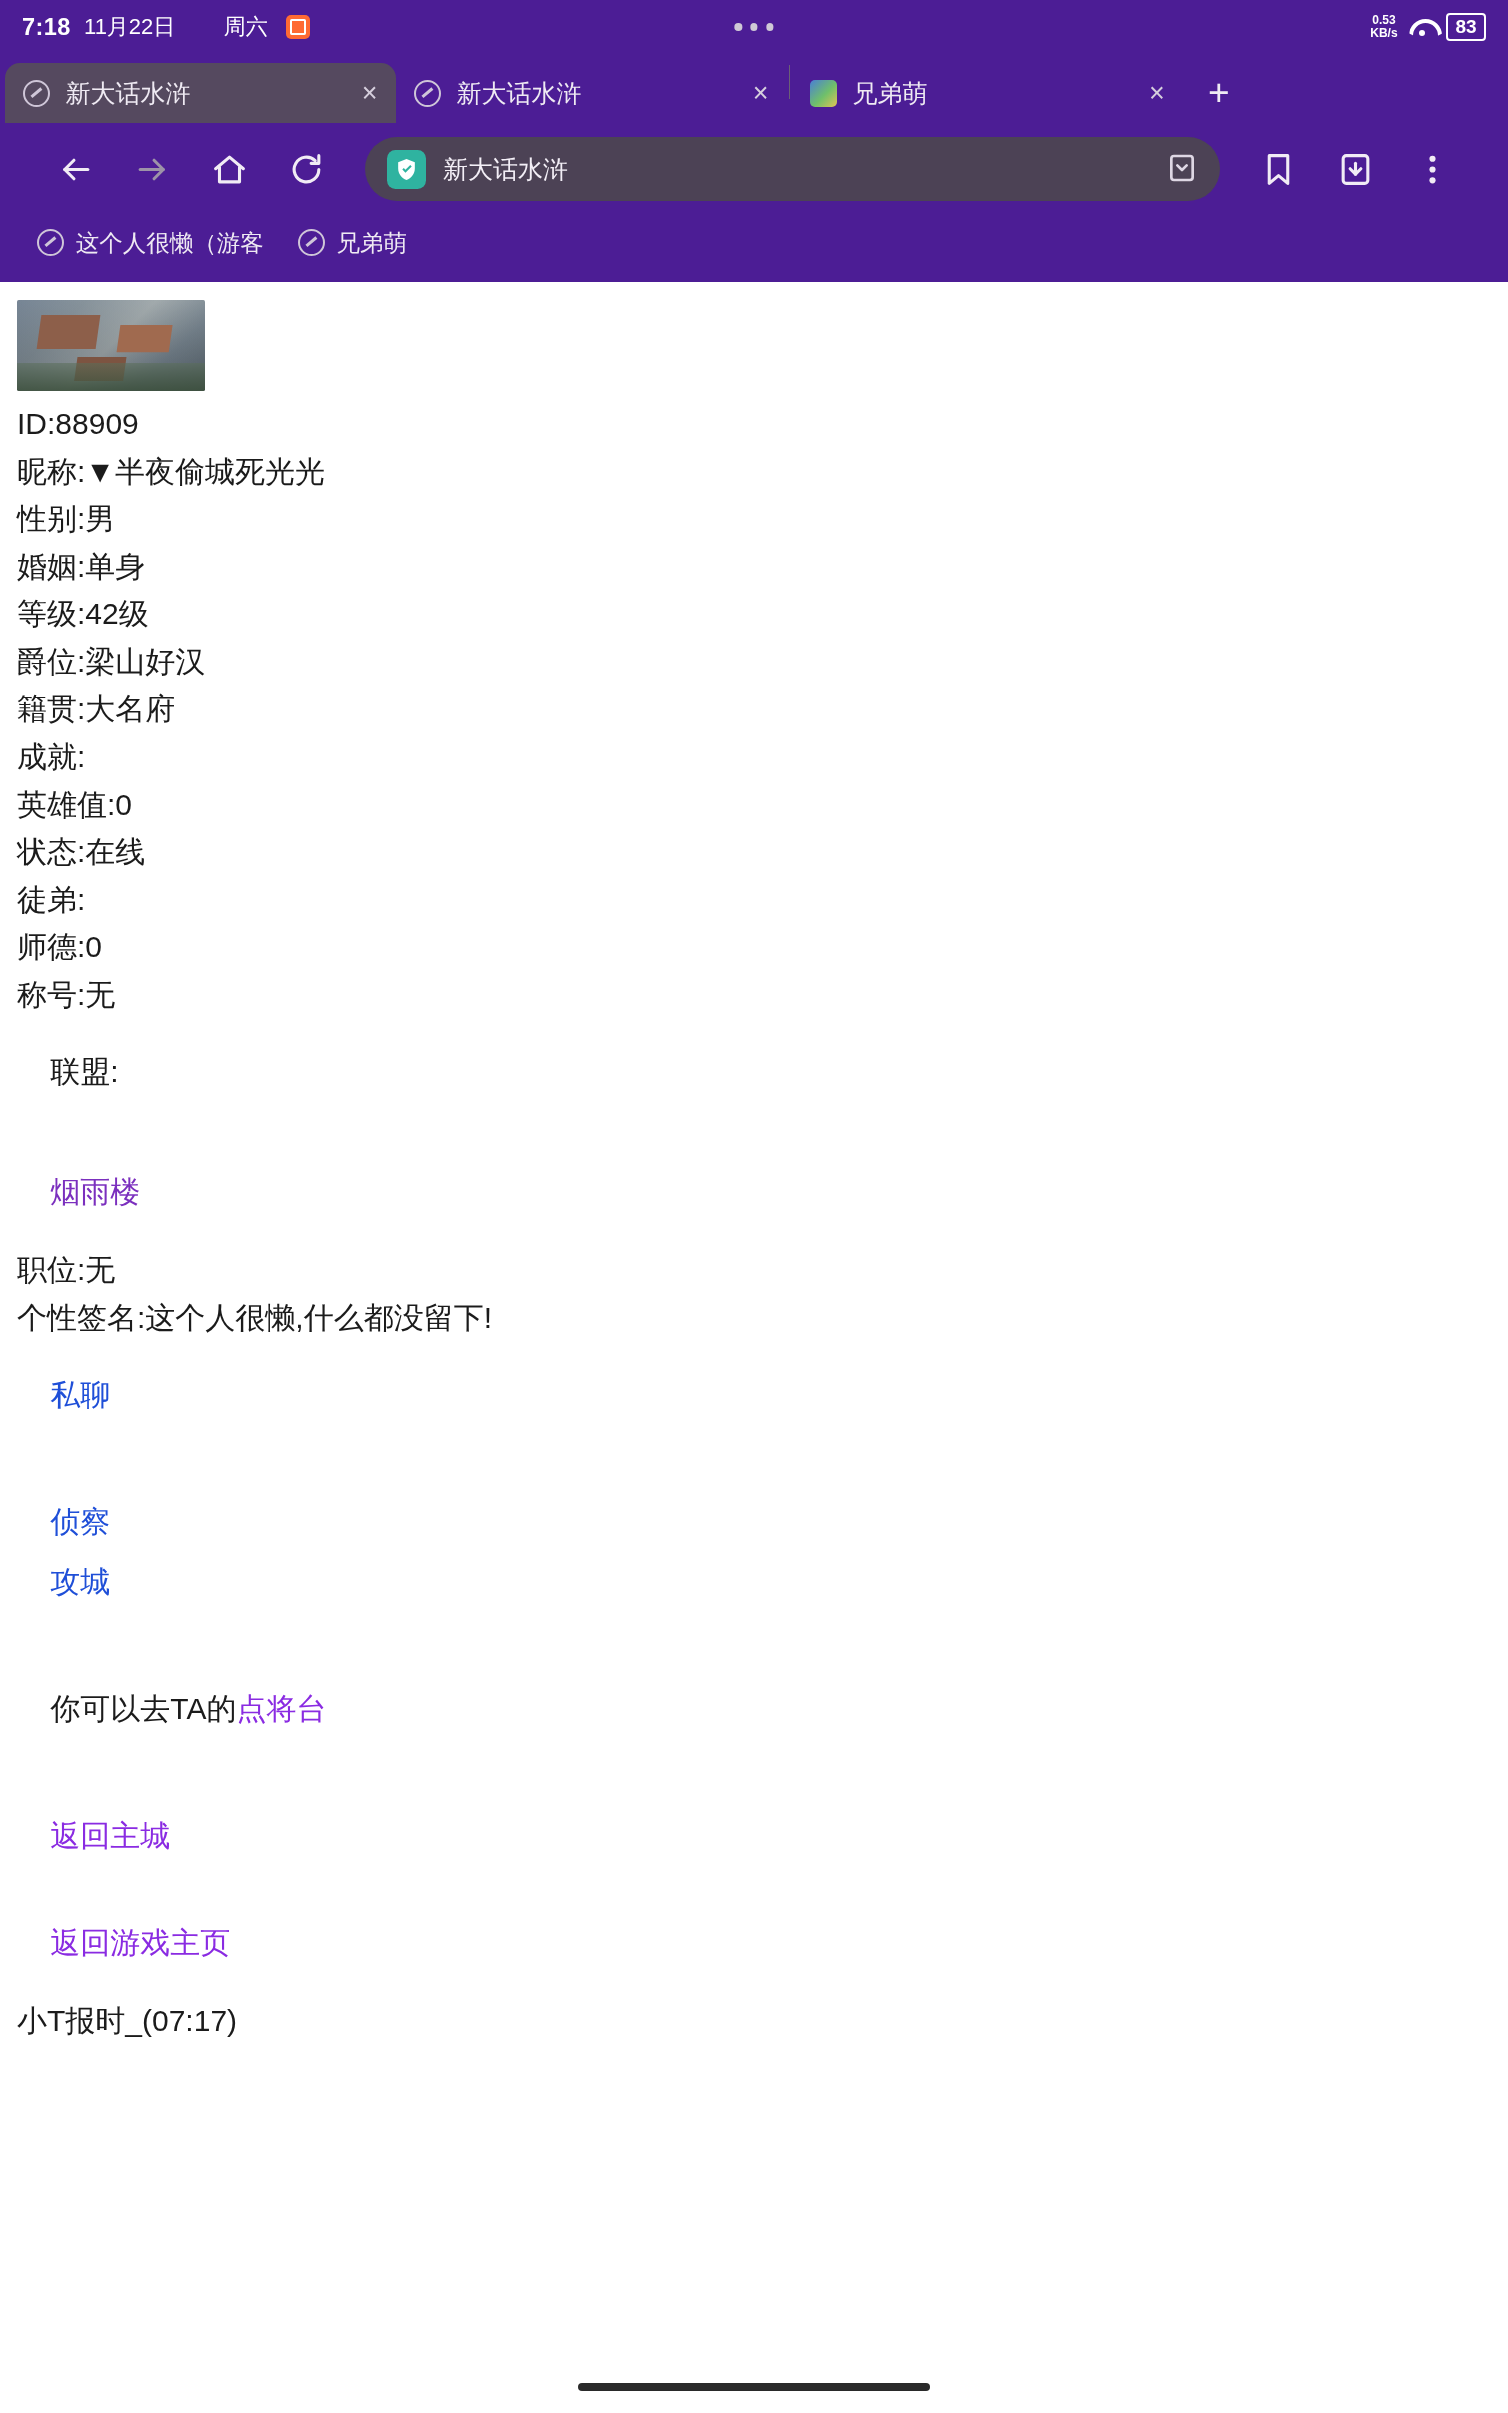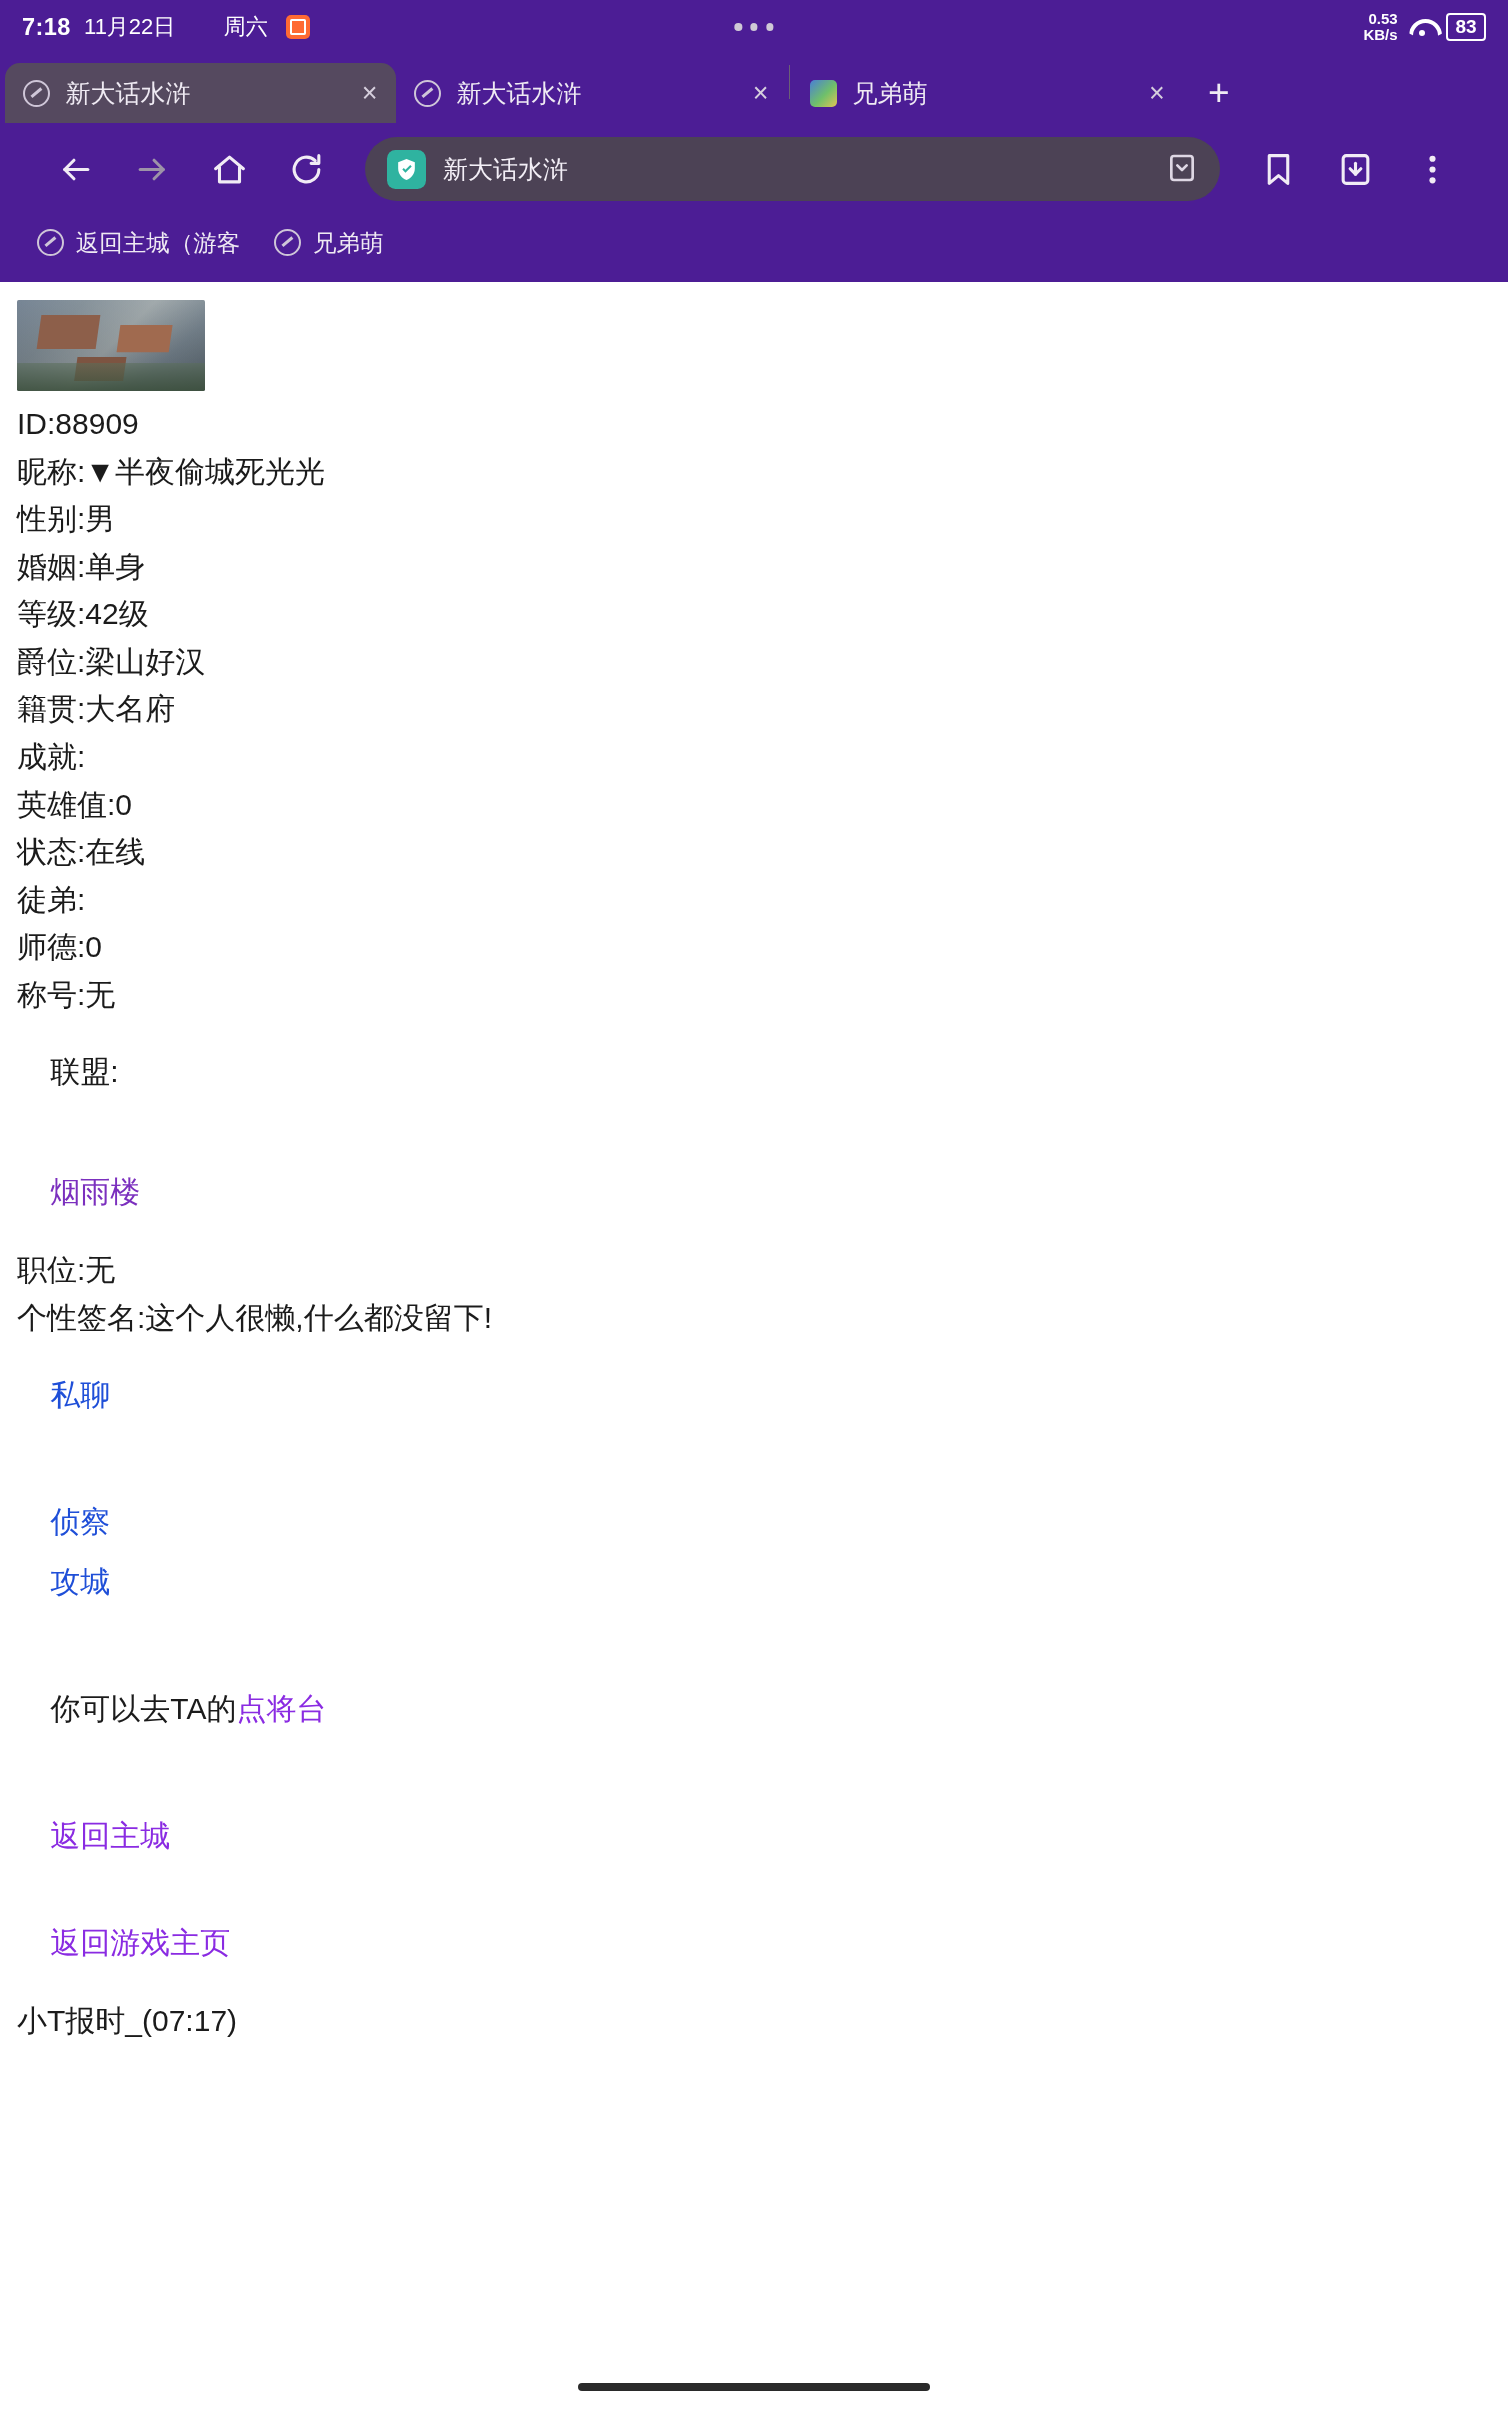--- a/index.html
+++ b/index.html
@@ -42,21 +42,21 @@
   }
   .status-dots {
     position: absolute; left: 50%; transform: translateX(-50%);
     display: flex; gap: 8.4px;
   }
   .status-dots span { width: 7.5px; height: 7.5px; border-radius: 50%; background: #cfc9d6; }
   .status-right {
     margin-left: auto; display: flex; align-items: center; gap: 11.7px;
     font-size: 15px; line-height: 1.05;
   }
-  .netspeed { text-align: right; font-size: 15px; font-weight: bold; margin-left: 20px; }
+  .netspeed { text-align: center; font-size: 12px; font-weight: bold; margin-left: 20px; }
   .wifi-ico { width: 25px; height: 20px; position: relative; }
   .wifi-ico::before {
     content: "";
     position: absolute; left: 0; top: 1.7px;
     width: 25px; height: 25px;
     border: 4.2px solid #fff; border-radius: 50%;
     clip-path: polygon(0 0, 100% 0, 100% 45%, 50% 70%, 0 45%);
   }
   .wifi-ico::after {
     content: ""; position: absolute; left: 9.2px; top: 12.6px;
@@ -279,21 +279,21 @@
           <circle cx="12" cy="5" r="2"></circle>
           <circle cx="12" cy="12" r="2"></circle>
           <circle cx="12" cy="19" r="2"></circle>
         </svg>
     </div>
   </div>
 
   <div class="bookmark-bar">
     <div class="bm-item">
       <span class="fav-ico"></span>
-      <span>返回主城（游客</span>
+      <span>这个人很懒（游客</span>
     </div>
     <div class="bm-item">
       <span class="fav-ico"></span>
       <span>兄弟萌</span>
     </div>
   </div>
 </div>
 
 <div class="page">
 

